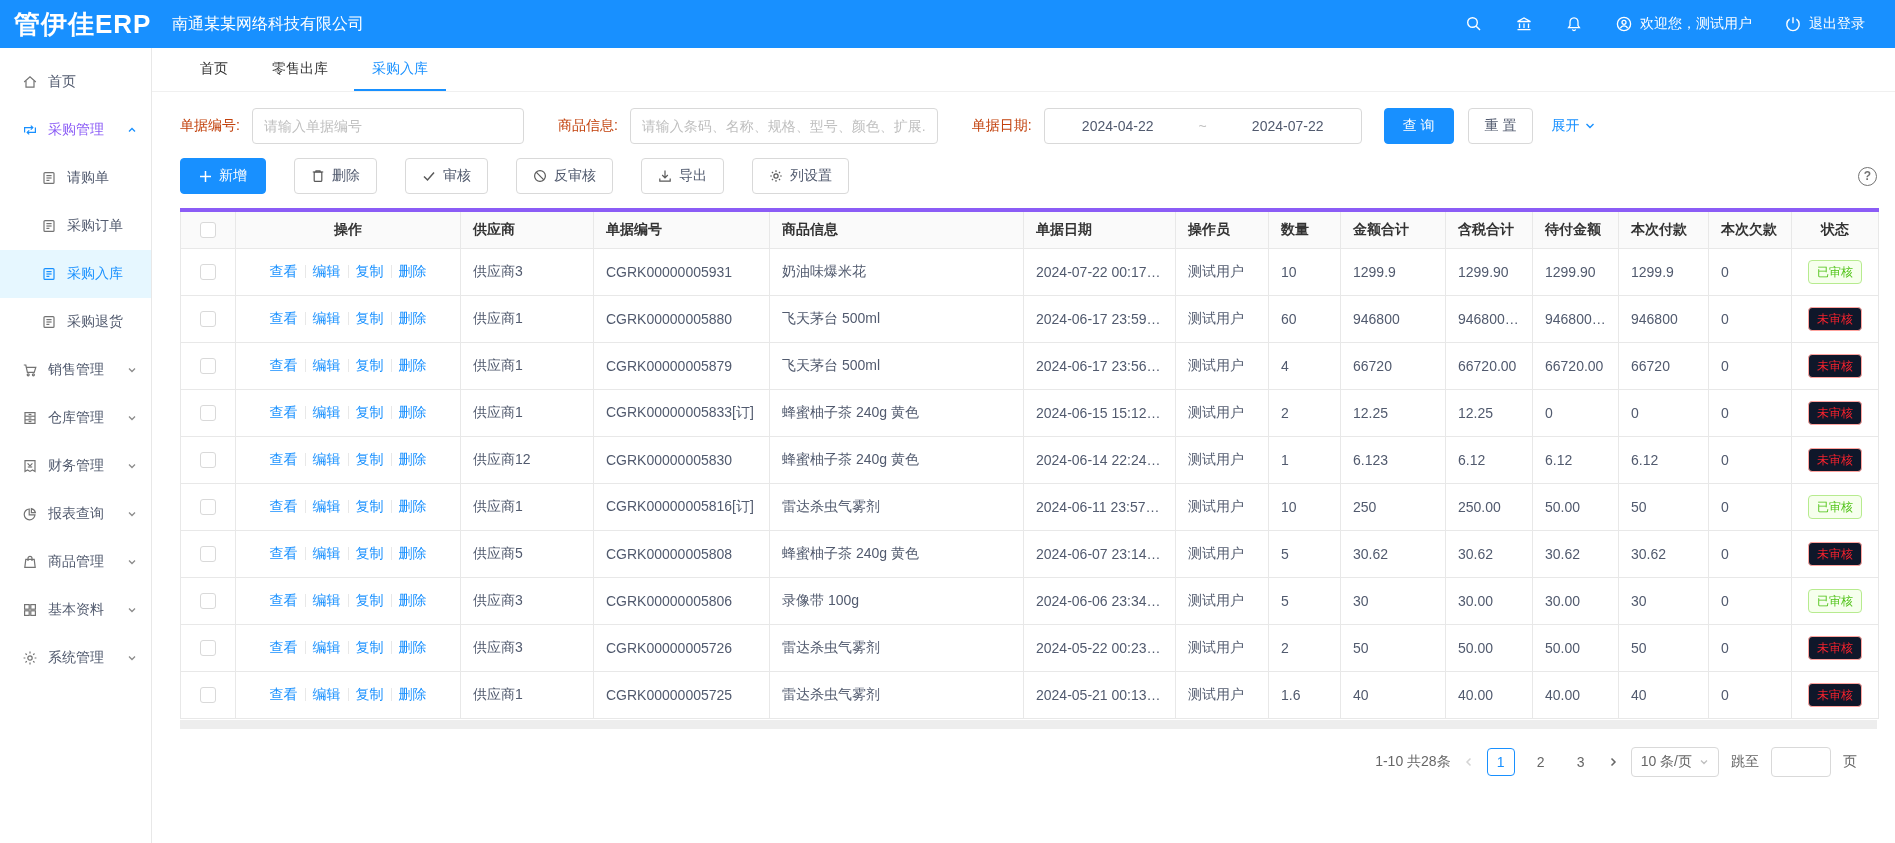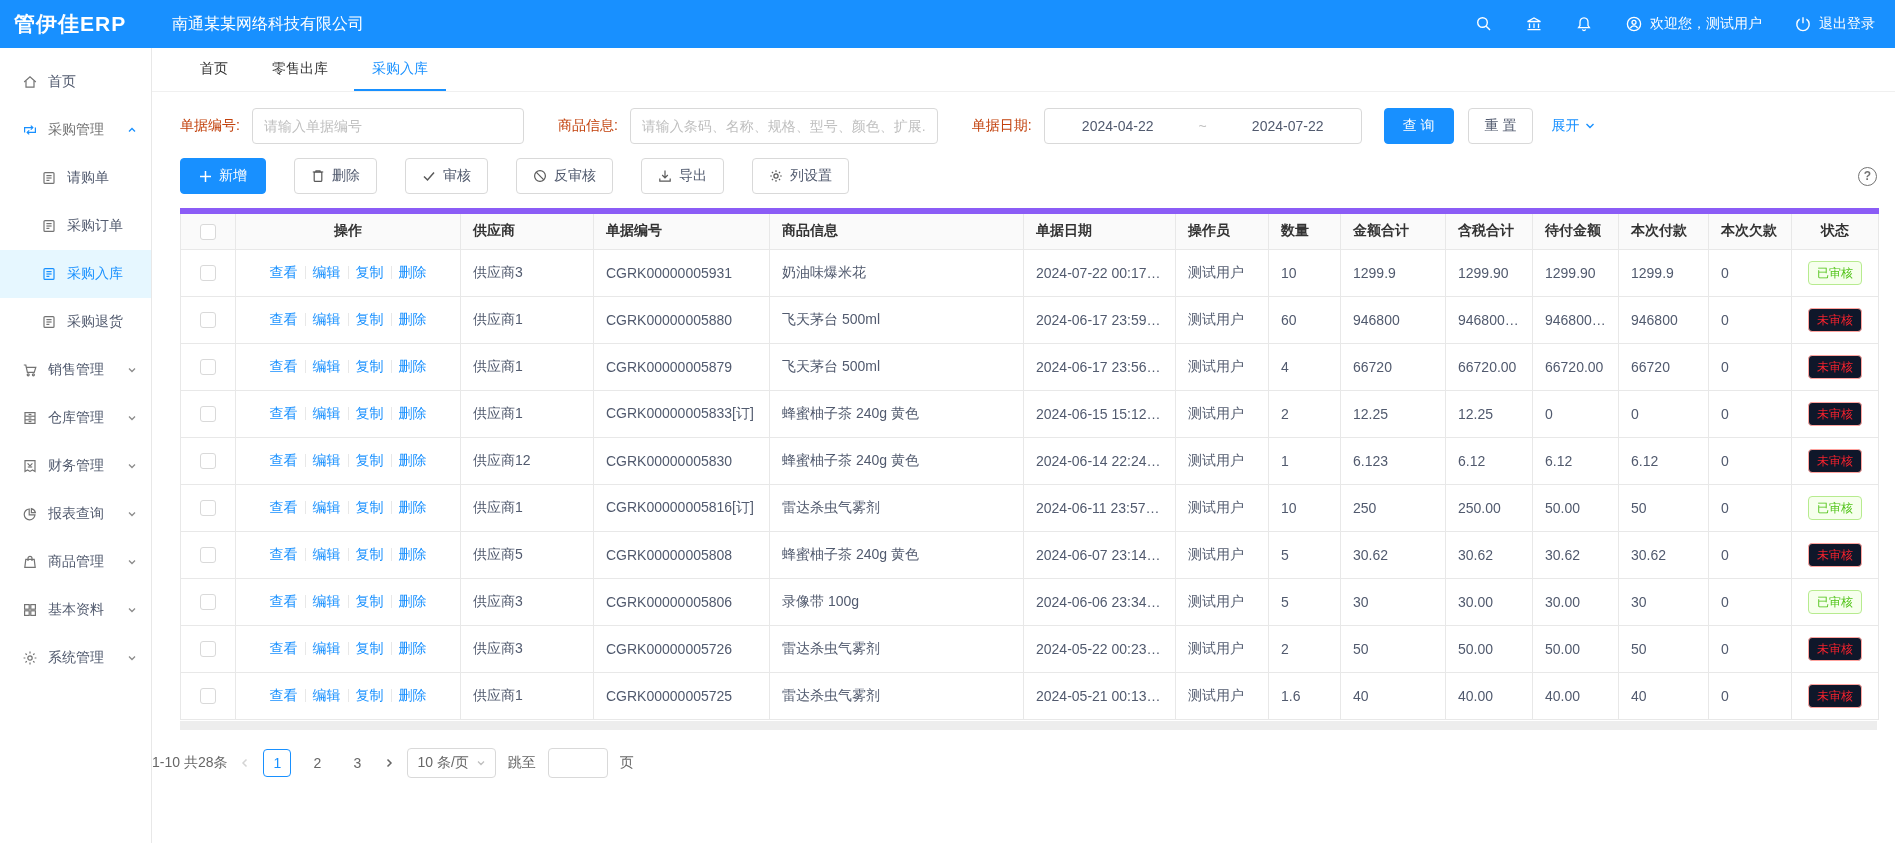--- a/index.html
+++ b/index.html
@@ -2,34 +2,34 @@
 <html><head>
 <meta charset="utf-8">
 <style>
   * { box-sizing: border-box; margin: 0; padding: 0; }
   html,body { width:1895px; height:843px; overflow:hidden; background:#fff;
     font-family:"Liberation Sans","DejaVu Sans",sans-serif; }
   a { text-decoration:none; }
 
   
   .topbar { height:48px; background:#1890ff; display:flex; align-items:center; color:#fff; }
-  .logo { font-size:21px; font-weight:bold; padding-left:14px; letter-spacing:1px; width:152px; flex:none; }
+  .logo { font-size:26px; font-weight:bold; padding-left:14px; letter-spacing:1px; width:152px; flex:none; }
   .company { font-size:16px; margin-left:20px; }
-  .topbar-right { margin-left:auto; display:flex; align-items:center; gap:32px; padding-right:20px; font-size:14px; }
+  .topbar-right { margin-left:auto; display:flex; align-items:center; gap:32px; padding-right:30px; font-size:14px; }
   .tb-ic { display:flex; align-items:center; gap:7px; cursor:pointer; }
   .tb-ic svg { display:block; }
 
   
   .layout { display:flex; height:795px; }
   .sidebar { width:152px; flex:none; border-right:1px solid #e8e8e8; padding-top:10px; }
   .sb-item { height:48px; display:flex; align-items:center; padding:0 14px 0 22px;
     color:#515a6e; font-size:14px; cursor:pointer; }
   .sb-item .sb-icon { margin-right:10px; display:flex; color:#737373; }
   .sb-item.child { padding-left:41px; }
-  .sb-item.active { color:#737373; }
+  .sb-item.active { color:#8b5cf6; }
   .sb-item.active .sb-icon { color:#1890ff; }
   .sb-item.selected { background:#e6f7ff; color:#1890ff; }
   .sb-item.selected .sb-icon { color:#1890ff; }
   .sb-arrow { margin-left:auto; color:#8c8c8c; display:flex; }
   .sb-item.active .sb-arrow { color:#1890ff; }
   .sb-arrow.up svg { transform:rotate(180deg); }
 
   .main { flex:1; min-width:0; display:flex; flex-direction:column; }
 
   
@@ -58,38 +58,38 @@
 
   
   .toolbar { display:flex; align-items:center; gap:28px; margin:14px 18px 0 28px; flex:none; }
   .help-circle { margin-left:auto; width:19px; height:19px; border:1.5px solid #737373; color:#737373;
     border-radius:50%; font-size:12px; display:flex; align-items:center; justify-content:center;
     cursor:pointer; font-weight:bold; }
 
   
   .table-wrap { margin:14px 18px 0 28px; flex:none; }
   table { width:100%; border-collapse:collapse; table-layout:fixed; font-size:14px; color:#515a6e;
-    border-top:6px solid #8b5cf6; border-left:1px solid #e8e8e8; }
+    border-top:4px solid #8b5cf6; border-left:1px solid #e8e8e8; }
   th,td { border-right:1px solid #e8e8e8; border-bottom:1px solid #e8e8e8; padding:0 12px;
     white-space:nowrap; overflow:hidden; text-overflow:ellipsis; text-align:left; }
   thead th { background:#fafafa; height:38px; color:#333; font-weight:bold; }
   tbody td { height:47px; background:#fff; }
   th.c, td.c { text-align:center; }
   .checkbox { width:16px; height:16px; border:1px solid #d9d9d9; border-radius:3px; background:#fff;
     display:inline-block; vertical-align:middle; cursor:pointer; }
   td.actions { padding:0 6px; text-align:center; }
   td.actions a { color:#1890ff; cursor:pointer; font-size:14px; }
   .sep { display:inline-block; width:1px; height:13px; background:#e8e8e8; margin:0 7px; vertical-align:-2px; }
   .badge { display:inline-block; font-size:12px; line-height:1; padding:5px 8px; border-radius:4px; }
   .badge.green { color:#52c41a; background:#f6ffed; border:1px solid #b7eb8f; }
   .badge.red { color:#f5222d; background:#0f172a; border:1px solid #ffa39e; }
   .scroll-track { height:9px; background:#ededed; margin:1px 18px 0 28px; flex:none; }
 
   
-  .pagination { display:flex; align-items:center; gap:12px;
+  .pagination { display:flex; align-items:center; justify-content:flex-end; gap:12px;
     margin:18px 38px 0 0; font-size:14px; color:#666; flex:none; }
   .pg-arrow { color:#666; display:flex; cursor:pointer; }
   .pg-arrow.disabled { color:#d4d4d4; cursor:default; }
   .pg-num { min-width:28px; height:28px; display:flex; align-items:center; justify-content:center;
     border-radius:4px; cursor:pointer; }
   .pg-num.current { border:1px solid #1890ff; color:#1890ff; }
   .size-select { height:30px; border:1px solid #d9d9d9; border-radius:4px; padding:0 9px;
     display:flex; align-items:center; gap:7px; color:#666; cursor:pointer; }
   .size-select .chev { color:#bfbfbf; display:flex; }
   .jump-input { width:60px; height:30px; border:1px solid #d9d9d9; border-radius:4px; outline:none;

